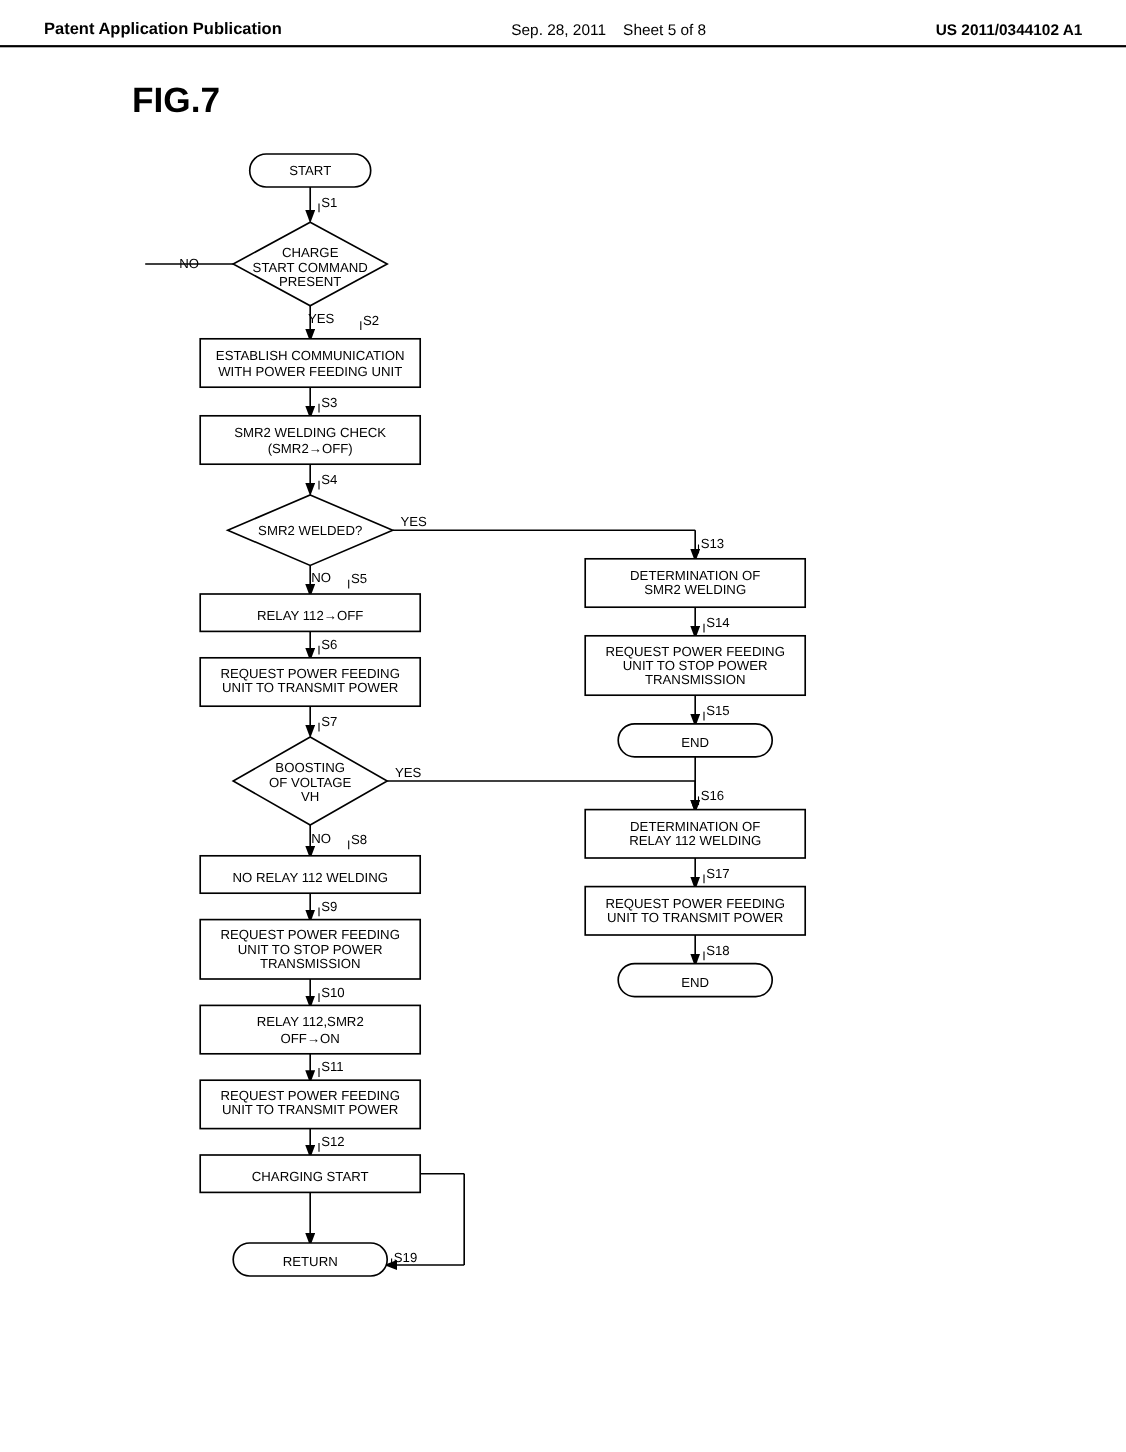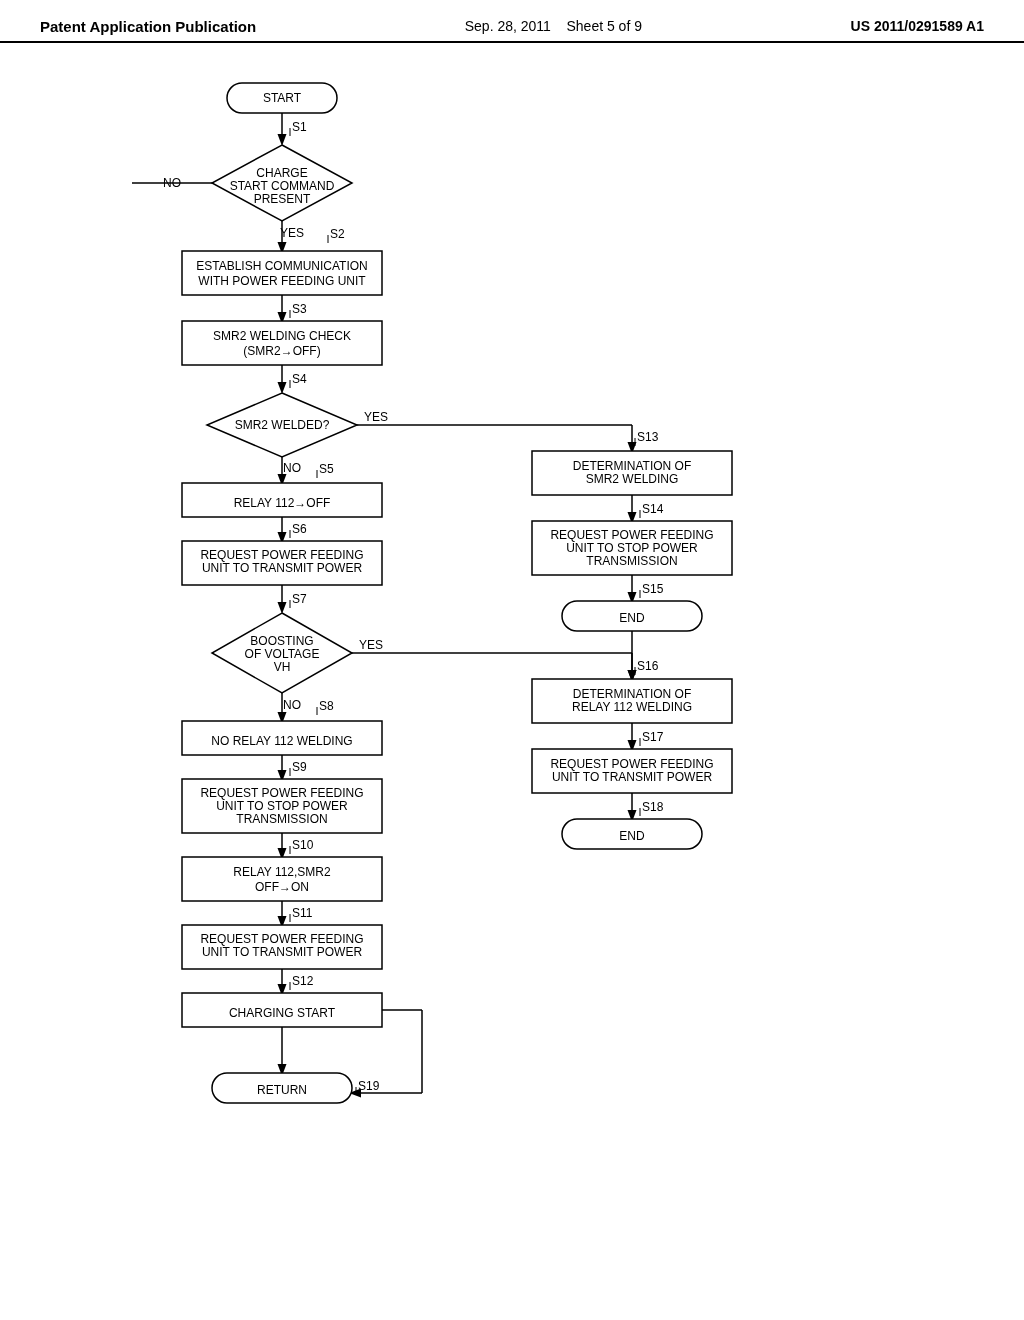--- a/index.html
+++ b/index.html
@@ -8,21 +8,21 @@
       font-family: Arial, sans-serif;
       width: 1024px;
       min-height: 1320px;
       position: relative;
       overflow-x: hidden;
     }
 
     .page-header {
       display: flex;
       justify-content: space-between;
-      align-items: flex-start;
+      align-items: flex-end;
       padding: 18px 40px 0 40px;
       border-bottom: 2px solid #000;
       padding-bottom: 6px;
     }
 
     .header-left {
       font-size: 15px;
       font-weight: bold;
     }
 
@@ -66,26 +66,27 @@
       text-anchor: start;
     }
   </style>
 </head>
 <body>
 
 <div class="page-header">
   <div class="header-left">Patent Application Publication</div>
   <div class="header-center">
     <span>Sep. 28, 2011</span>&nbsp;&nbsp;&nbsp;
-    <span>Sheet 5 of 9</span>
+    <span>Sheet 5 of 8</span>
   </div>
-  <div class="header-right">US 2011/0291589 A1</div>
+  <div class="header-right">US 2011/0344102 A1</div>
 </div>
 
 <div class="diagram-area">
+  <div class="fig-title">FIG.7</div>
 
   <svg class="flow-svg" viewBox="0 0 880 1150" xmlns="http://www.w3.org/2000/svg">
 
     <defs>
       <marker id="arrow" markerWidth="8" markerHeight="8" refX="6" refY="3" orient="auto">
         <path d="M0,0 L0,6 L8,3 z" fill="#000"></path>
       </marker>
     </defs>
 
     <rect x="155" y="10" width="110" height="30" rx="15" ry="15" fill="white" stroke="black" stroke-width="1.5"></rect>

